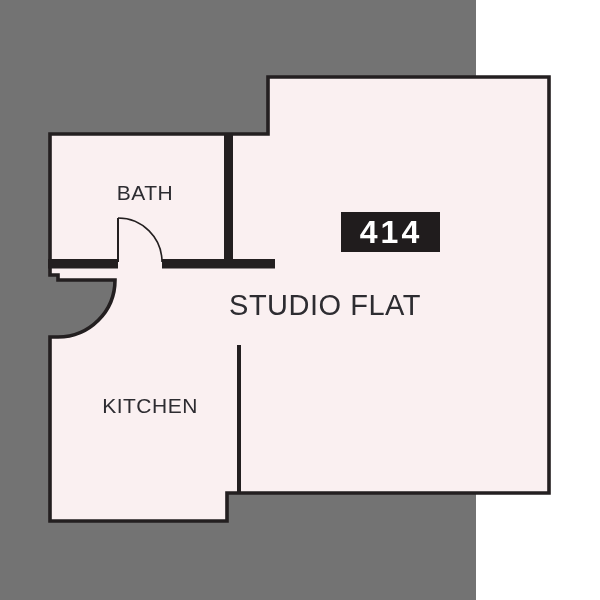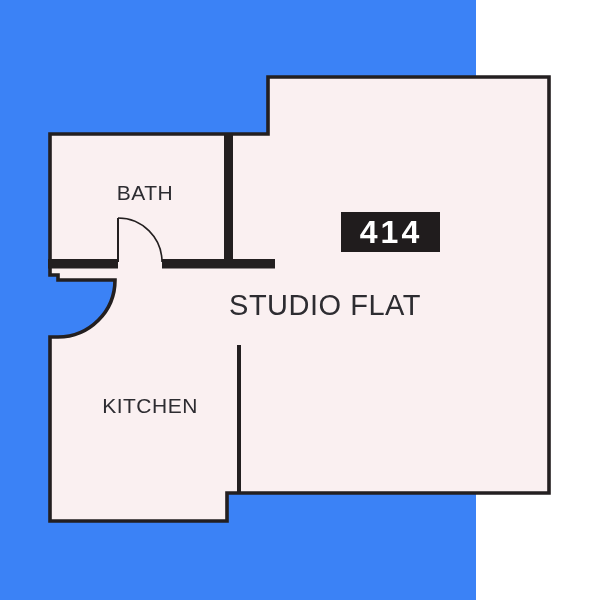--- a/index.html
+++ b/index.html
@@ -7,21 +7,21 @@
     padding: 0;
     width: 600px;
     height: 600px;
     background: #ffffff;
     font-family: "Liberation Sans", sans-serif;
   }
   .canvas {
     position: relative;
     width: 476px;
     height: 600px;
-    background: #3b82f6;
+    background: #737373;
   }
   svg { display: block; }
 
   .floor {
     fill: var(--color-floor-fill, #faf0f1);
     stroke: var(--color-wall, #231f20);
     stroke-width: 3.6;
     stroke-linejoin: miter;
   }
   .thickwall { fill: var(--color-wall, #231f20); }

